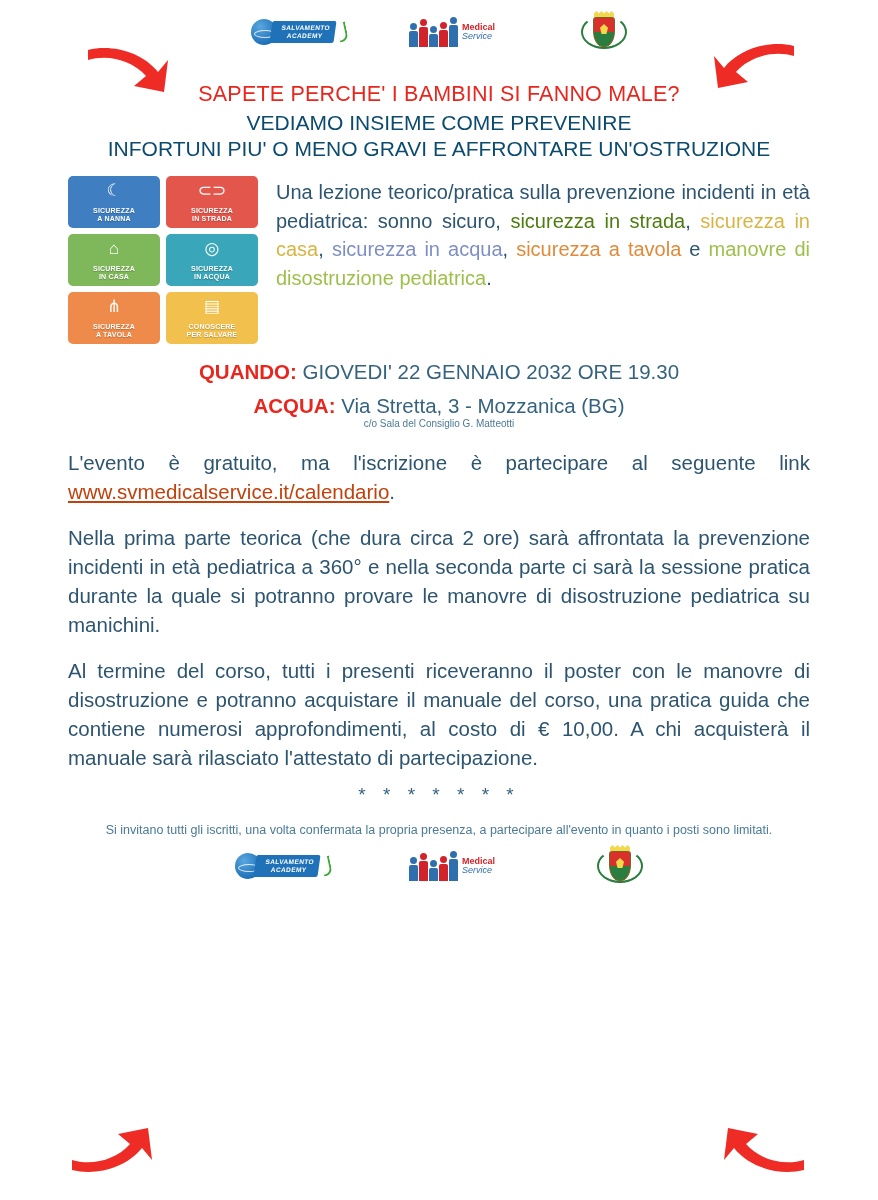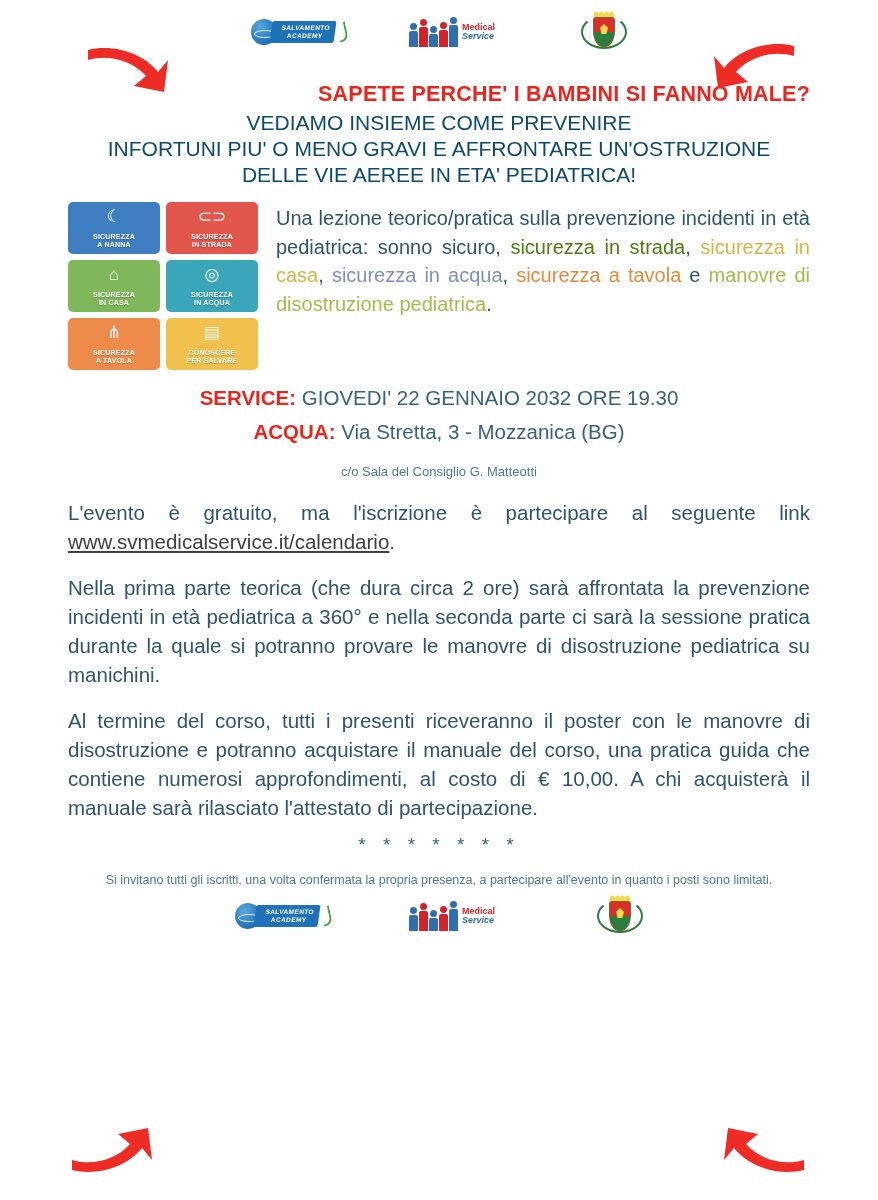--- a/index.html
+++ b/index.html
@@ -92,21 +92,21 @@
     width: 9px; border-radius: 2px 2px 0 0;
     margin-top: 1px;
   }
   .logo-medical .ms-text {
     line-height: 9px;
   }
   .logo-medical .ms-text .l1 {
     color: #d2232a; font-weight: bold; font-size: 9px;
   }
   .logo-medical .ms-text .l2 {
-    color: #2f6fae; font-weight: bold; font-size: 9px; font-style: italic;
+    color: #2f6fae; font-weight: normal; font-size: 9px; font-style: italic;
   }
 
   .logo-comune {
     width: 46px; height: 42px;
     position: relative;
     display: flex; align-items: center; justify-content: center;
   }
   .logo-comune .shield {
     width: 22px; height: 30px;
     background: linear-gradient(#d8302a 0 50%, #2a7d3f 50% 100%);
@@ -152,24 +152,23 @@
   .arrow-bl { left: 68px; bottom: 22px; transform: scaleY(-1); }
   .arrow-br { right: 70px; bottom: 22px; transform: scale(-1,-1); }
 
   
   .headline {
     text-align: center;
     margin-top: 28px;
   }
   .headline .l1 {
     color: #e8261e;
-    font-weight: bold;
+    font-weight: normal;
     font-size: 21.5px;
     letter-spacing: .2px;
-    text-align: right;
   }
   .headline .l2, .headline .l3, .headline .l4 {
     color: #0c4a6e;
     font-size: 21px;
     line-height: 26px;
   }
   .headline .l2 { margin-top: 3px; }
 
   
   .intro {
@@ -248,37 +247,37 @@
   .when .lbl { color: #e8261e; font-weight: bold; }
   .where {
     text-align: center;
     margin-top: 10px;
     font-size: 20.5px;
     color: #35637f;
   }
   .where .lbl { color: #e8261e; font-weight: bold; }
   .where-sub {
     text-align: center;
-    font-size: 13px;
+    font-size: 10px;
     color: #4b7a96;
-    margin-top: 20px;
+    margin-top: 0;
   }
 
   
   .para {
     margin-top: 17px;
     font-size: 20.5px;
     line-height: 29px;
     color: #2d5570;
     text-align: justify;
     text-justify: inter-word;
   }
   .para.link-para { margin-top: 19px; }
   .link {
-    color: #404040;
+    color: #c2410c;
     text-decoration: underline;
     margin-top: 20px;
   }
   .stars {
     text-align: center;
     font-size: 19px;
     letter-spacing: 6px;
     color: #35637f;
     margin-top: 12px;
   }
@@ -360,21 +359,20 @@
       <div class="laurel"></div>
       <div class="crown"></div>
       <div class="shield"></div>
     </div>
   </div>
 
   <div class="headline">
     <div class="l1">SAPETE PERCHE' I BAMBINI SI FANNO MALE?</div>
     <div class="l2">VEDIAMO INSIEME COME PREVENIRE</div>
     <div class="l3">INFORTUNI PIU' O MENO GRAVI E AFFRONTARE UN'OSTRUZIONE</div>
-    <div class="l4">DELLE VIE AEREE IN ETA' PEDIATRICA!</div>
   </div>
 
 
   <div class="mid">
     <div class="icon-grid">
       <div class="icon-card" style="background:#3f7fc1">
         <span class="glyph">☾</span>
         <span class="cap">SICUREZZA</span>
         <span class="cap">A NANNA</span>
       </div>
@@ -401,21 +399,21 @@
       <div class="icon-card" style="background:#f2c04c">
         <span class="glyph">▤</span>
         <span class="cap">CONOSCERE</span>
         <span class="cap">PER SALVARE</span>
       </div>
     </div>
 
     <div class="lesson"><span>Una lezione teorico/pratica sulla prevenzione incidenti in età pediatrica: sonno sicuro, </span><span class="w-strada">sicurezza in strada</span><span>, </span><span class="w-casa">sicurezza in casa</span><span>, </span><span class="w-acqua">sicurezza in acqua</span><span>, </span><span class="w-tavola">sicurezza a tavola</span><span> e </span><span class="w-manovre">manovre di disostruzione pediatrica</span><span>.</span></div>
   </div>
 
-  <div class="when"><span class="lbl">SERVICE:</span> <span>GIOVEDI' 22 GENNAIO 2032 ORE 19.30</span></div>
+  <div class="when"><span class="lbl">QUANDO:</span> <span>GIOVEDI' 22 GENNAIO 2032 ORE 19.30</span></div>
 
   <div class="where"><span class="lbl">ACQUA:</span> <span>Via Stretta, 3 - Mozzanica (BG)</span></div>
   <div class="where-sub">c/o Sala del Consiglio G. Matteotti</div>
 
   <div class="para link-para"><span>L'evento è gratuito, ma l'iscrizione è partecipare al seguente link </span><a class="link" href="#">www.svmedicalservice.it/calendario</a><span>.</span></div>
 
   <div class="para">Nella prima parte teorica (che dura circa 2 ore) sarà affrontata la prevenzione incidenti in età pediatrica a 360° e nella seconda parte ci sarà la sessione pratica durante la quale si potranno provare le manovre di disostruzione pediatrica su manichini.</div>
 
   <div class="para">Al termine del corso, tutti i presenti riceveranno il poster con le manovre di disostruzione e potranno acquistare il manuale del corso, una pratica guida che contiene numerosi approfondimenti, al costo di € 10,00. A chi acquisterà il manuale sarà rilasciato l'attestato di partecipazione.</div>
 

